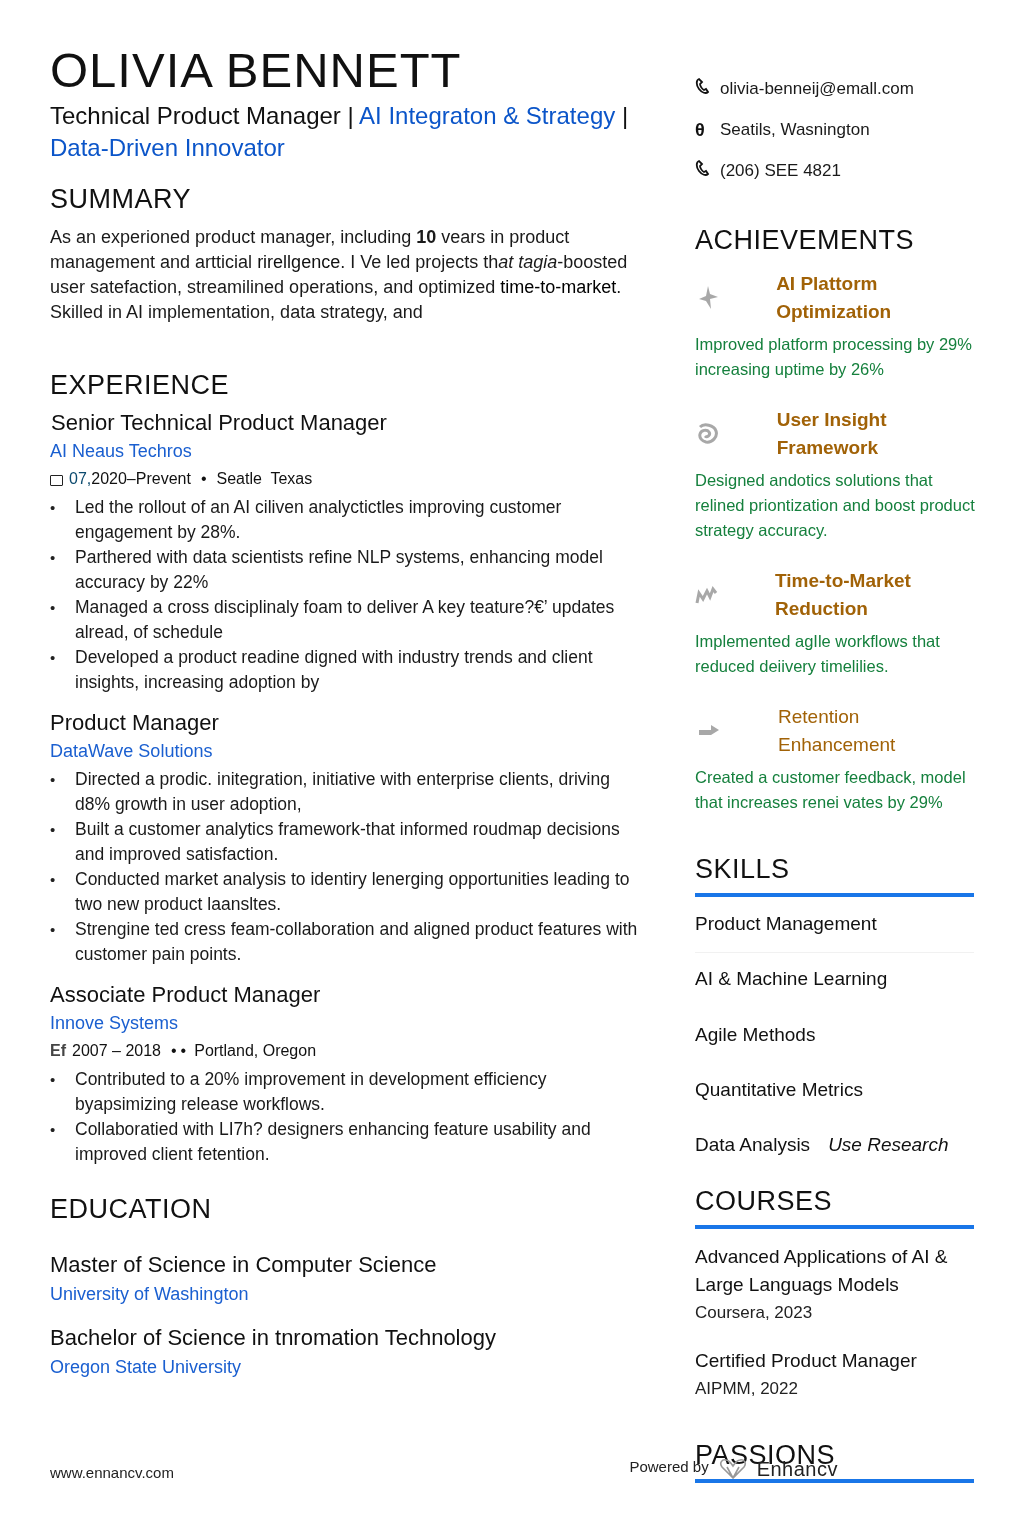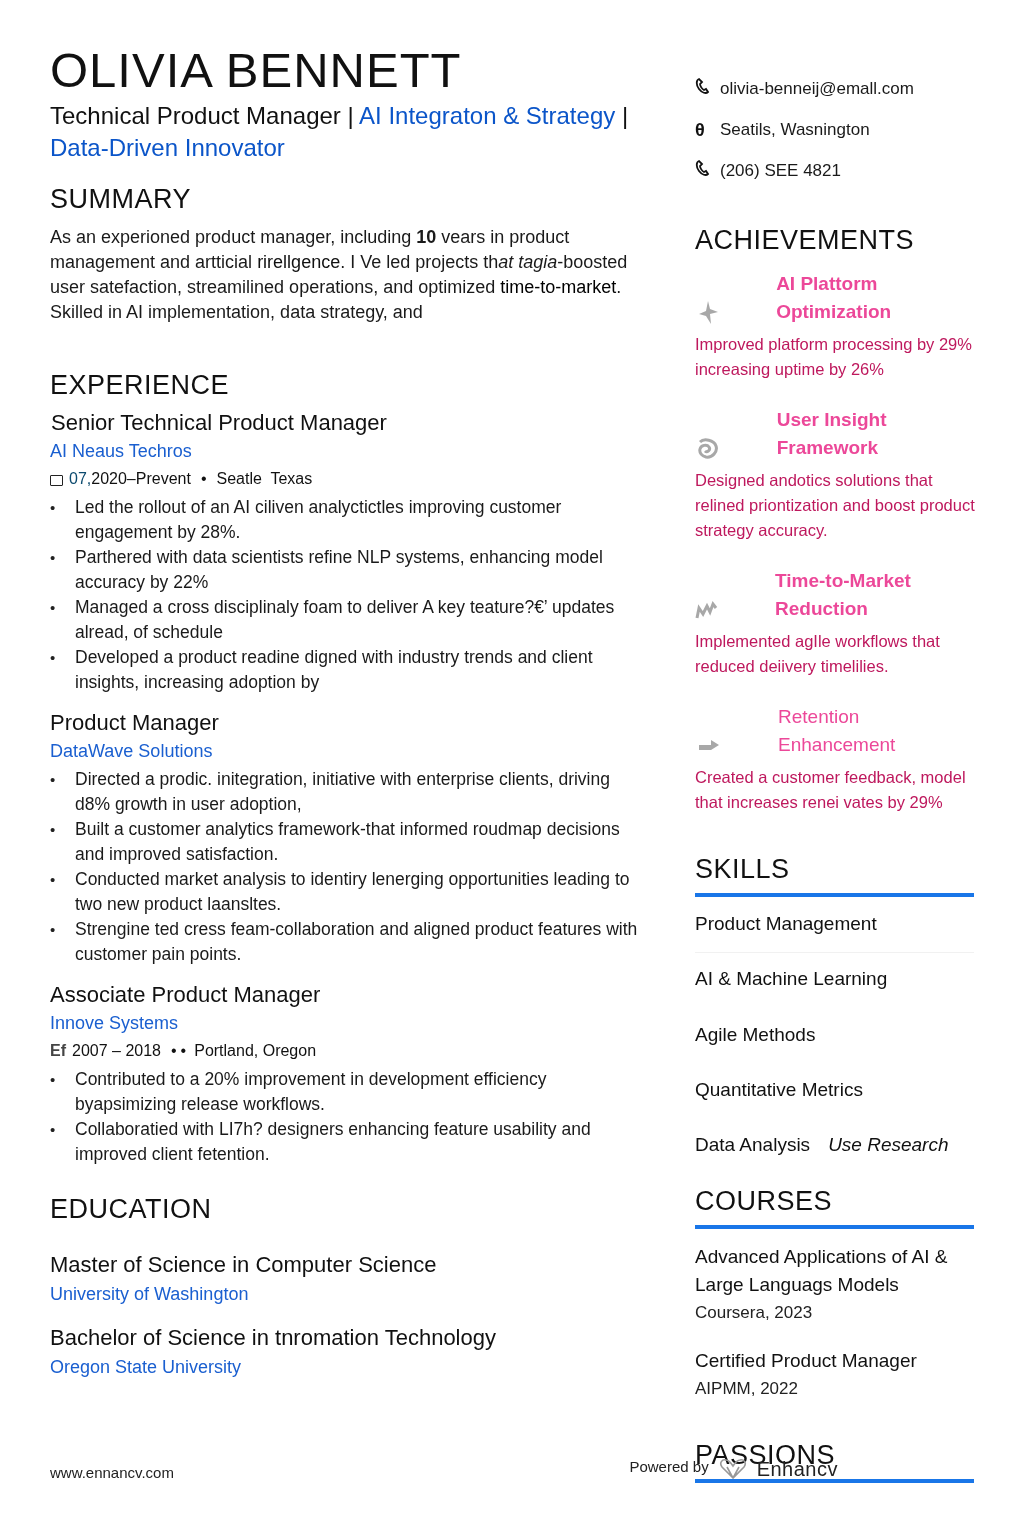--- a/index.html
+++ b/index.html
@@ -52,24 +52,24 @@
   .school { font-size: 18px; line-height: 24px; color: #1a5fd0; margin-top: 3px; }
   .degree.second { margin-top: 18px; }
 
   
   .right { position: absolute; left: 695px; top: 68px; width: 280px; }
   .contact-row { display: flex; align-items: center; font-size: 17px; line-height: 28px; color: #1a1a1a; height: 41px; }
   .contact-row .ic { width: 22px; font-size: 18px; color: #111; margin-right: 3px; text-align: left; }
   .ach-title { margin-top: 33px; }
   .ach { margin-top: 14px; }
   .ach + .ach { margin-top: 24px; }
-  .ach-head { display: flex; align-items: flex-end; font-size: 19px; font-weight: 700; line-height: 28px; color: #ec4899; gap: 47px; }
+  .ach-head { display: flex; align-items: center; font-size: 19px; font-weight: 700; line-height: 28px; color: #a16207; gap: 47px; }
   .ach-head .aic { width: 28px; height: 26px; margin-right: 9px; color: #a8a8a8; display: flex; align-items: center; justify-content: center; }
   .ach-head.light { font-weight: 400; }
-  .ach-text { font-size: 16.5px; line-height: 25px; color: #be185d; margin-top: 6px; }
+  .ach-text { font-size: 16.5px; line-height: 25px; color: #15803d; margin-top: 6px; }
 
   .skills-title { margin-top: 38px; }
   .rule { height: 4px; background: #1976e8; margin-top: 8px; width: 279px; }
   .skill { font-size: 19px; line-height: 28px; color: #111; height: 55px; padding-top: 13px; }
   .skill .ital { font-style: italic; margin-left: 18px; }
   .skill-sep { height: 1px; background: #f1f1f1; width: 279px; }
   .courses-title { margin-top: 12px; }
   .course { margin-top: 14px; }
   .course-name { font-size: 19px; line-height: 28px; color: #111; }
   .course-org { font-size: 17px; line-height: 28px; color: #222; }

